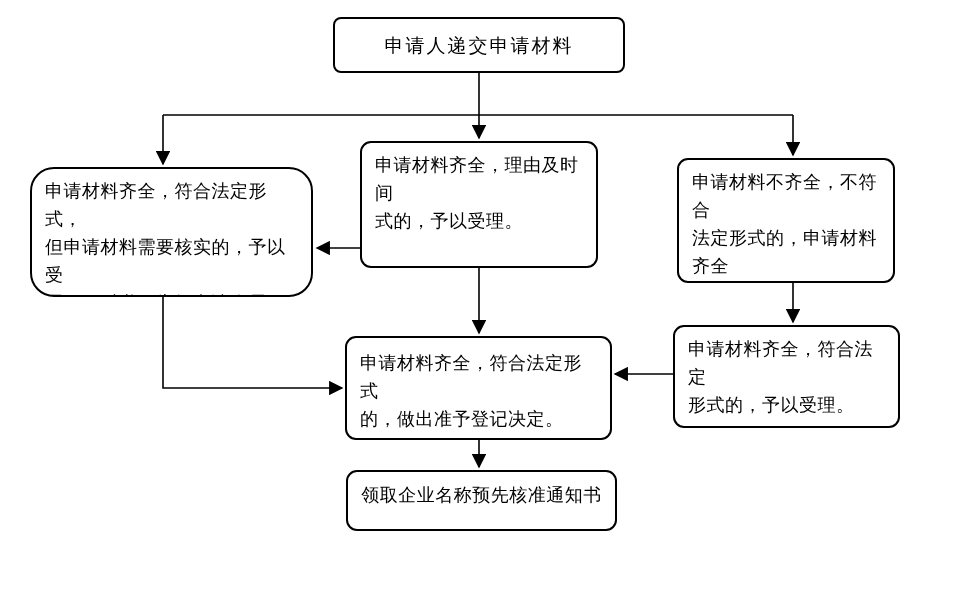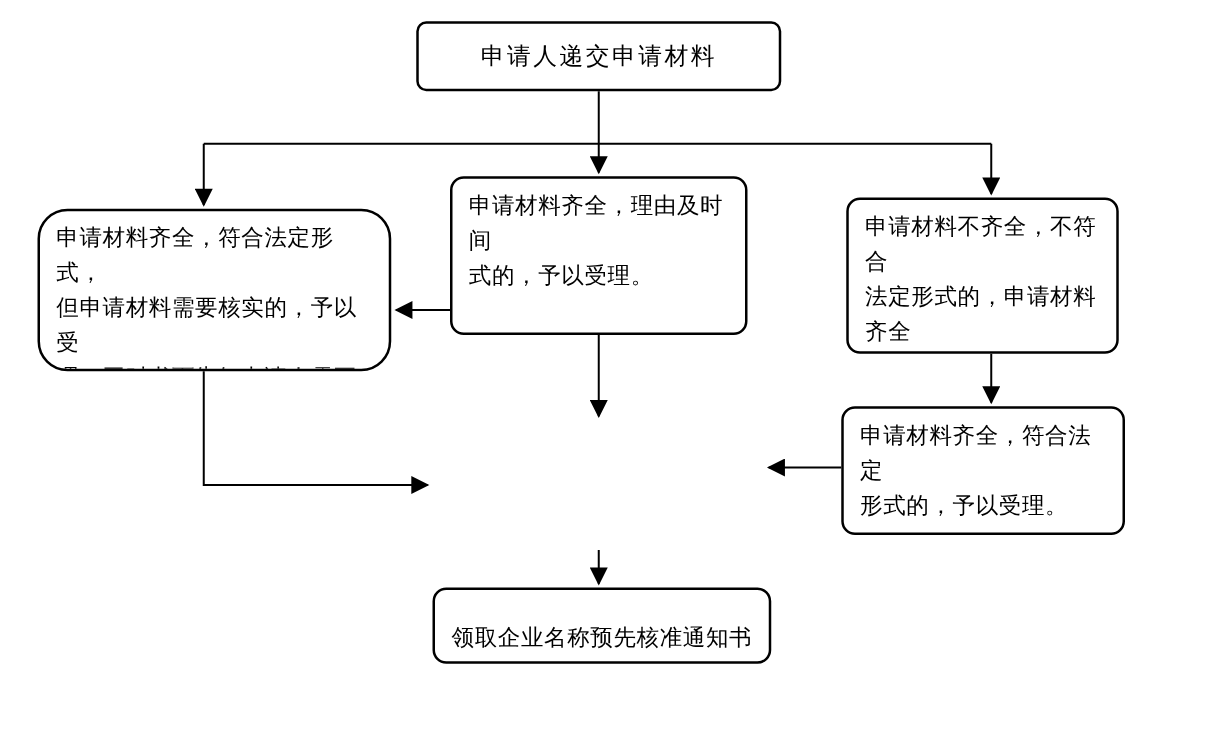--- a/index.html
+++ b/index.html
@@ -44,21 +44,21 @@
     border-radius: 8px;
     white-space: nowrap;
   }
   .node-verify   { left: 30px;  top: 167px; width: 283px; height: 130px; border-radius: 24px; }
   .node-accept   { left: 360px; top: 141px; width: 238px; height: 127px; }
   .node-incomplete { left: 677px; top: 158px; width: 218px; height: 125px; }
   .node-decision { left: 345px; top: 336px; width: 267px; height: 104px; padding-top: 11px; }
   .node-accept-after { left: 673px; top: 325px; width: 227px; height: 103px; }
   .node-receive  {
     left: 346px; top: 470px; width: 271px; height: 61px;
-    text-align: center; padding: 25px 4px; white-space: nowrap;
+    text-align: center; padding: 9px 4px; white-space: nowrap;
   }
 </style>
 </head>
 <body>
 
 <div class="canvas">
 
   <svg class="connector-layer" viewBox="0 0 974 589" xmlns="http://www.w3.org/2000/svg">
     <defs>
       <marker id="arrow" viewBox="0 0 10 10" refX="9" refY="5" markerWidth="10" markerHeight="9" orient="auto">
@@ -97,19 +97,21 @@
 实的事项、理由及时间</div>
 
   <div class="node node-accept">申请材料齐全，理由及时间
 式的，予以受理。</div>
 
   <div class="node node-incomplete">申请材料不齐全，不符合
 法定形式的，申请材料齐全
 申请人需补正的全部内
 容。</div>
 
+  <div class="node node-decision">申请材料齐全，符合法定形式
+的，做出准予登记决定。</div>
 
   <div class="node node-accept-after">申请材料齐全，符合法定
 形式的，予以受理。</div>
 
   <div class="node node-receive">领取企业名称预先核准通知书</div>
 
 </div>
 
 </body></html>

